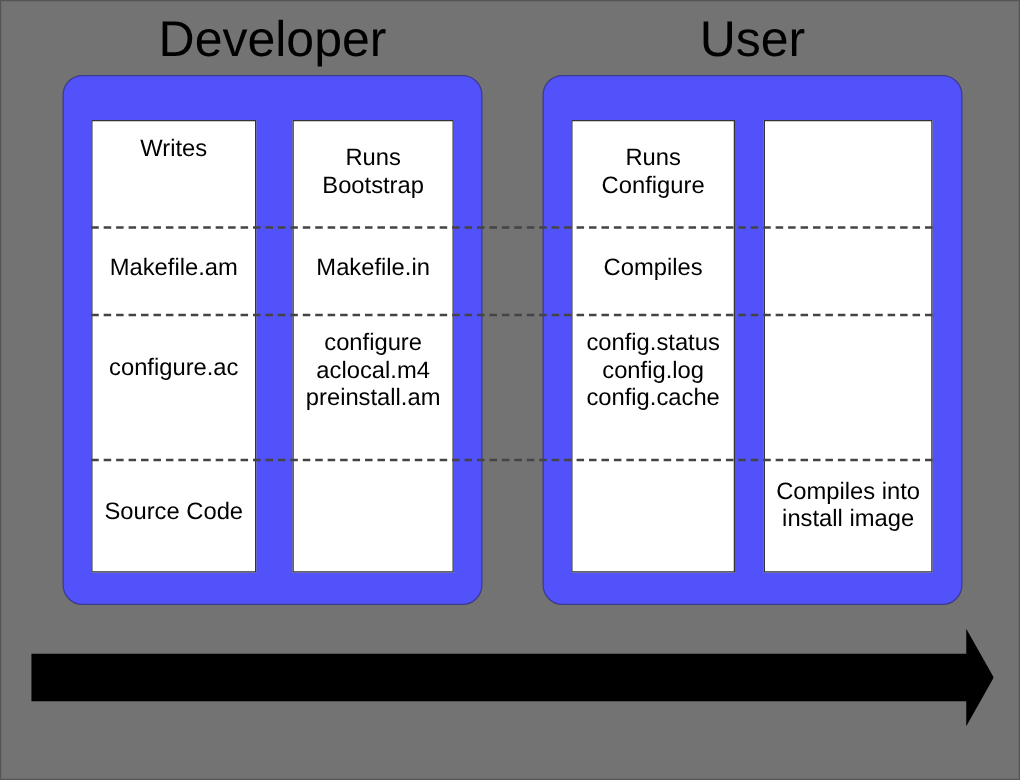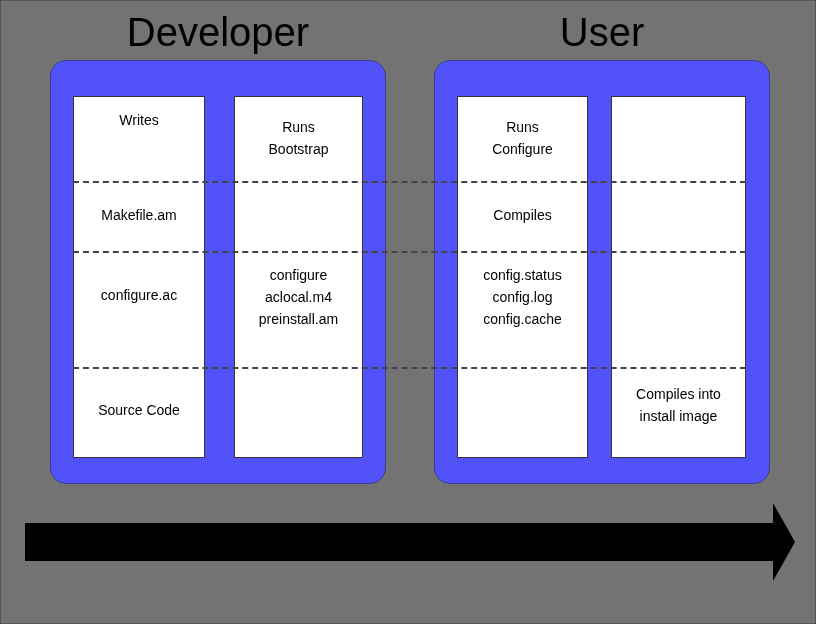--- a/index.html
+++ b/index.html
@@ -66,21 +66,21 @@
     border-top: 2px dashed #444444;
   }
   #divider-1 { top: 180px; }
   #divider-2 { top: 250px; }
   #divider-3 { top: 366px; }
 
   
   .cell-text {
     position: absolute;
     text-align: center;
-    font-size: 14px;
+    font-size: 19px;
     line-height: 22px;
     color: #000000;
     white-space: pre-line;
   }
 
   
   .band1 { top: 108px; }
   .band1.two-line { top: 115px; }
   
   .band2 { top: 203px; }
@@ -125,20 +125,21 @@
   <div class="divider" id="divider-2"></div>
   <div class="divider" id="divider-3"></div>
 
   <div class="cell-text band1 x-writes">Writes</div>
   <div class="cell-text band3 x-writes">configure.ac</div>
   <div class="cell-text band2 x-writes">Makefile.am</div>
   <div class="cell-text band4 x-writes">Source Code</div>
 
   <div class="cell-text band1 two-line x-bootstrap">Runs
 Bootstrap</div>
+  <div class="cell-text band2 x-bootstrap">Makefile.in</div>
   <div class="cell-text band3 three-line x-bootstrap">configure
 aclocal.m4
 preinstall.am</div>
   <div class="cell-text band4 x-bootstrap"></div>
 
   <div class="cell-text band1 two-line x-configure">Runs
 Configure</div>
   <div class="cell-text band2 x-configure">Compiles</div>
   <div class="cell-text band3 three-line x-configure">config.status
 config.log

